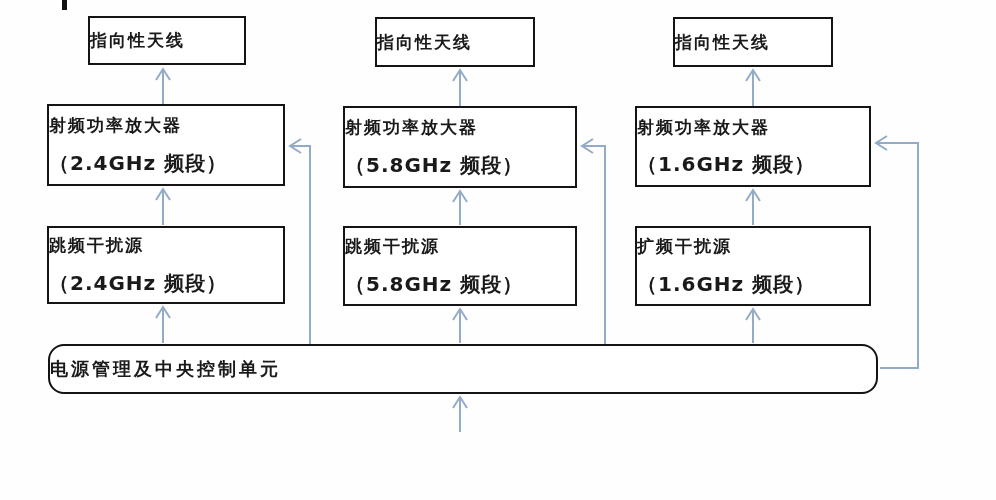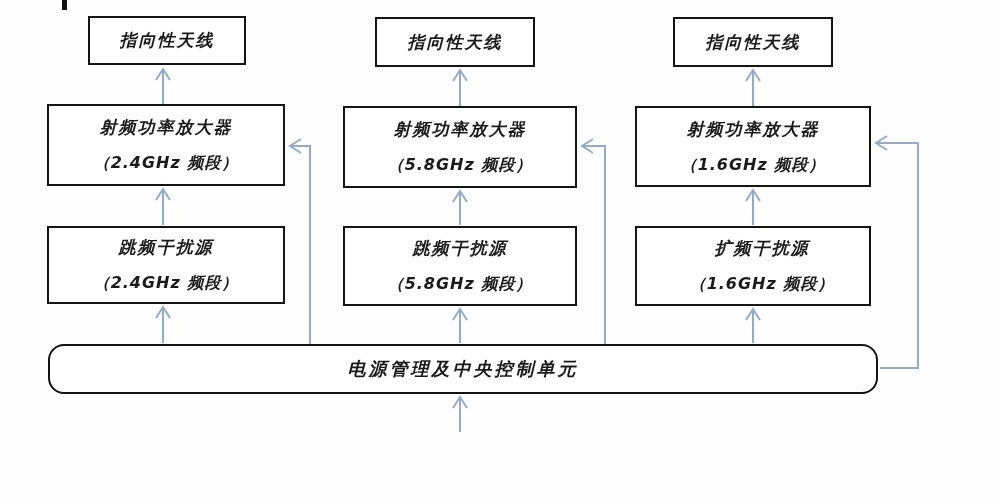--- a/index.html
+++ b/index.html
@@ -10,45 +10,44 @@
     font-family:"DejaVu Sans","Liberation Sans",sans-serif;
     overflow:hidden;
   }
   .box{
     position:absolute;
     background:#ffffff;
     border:2px solid var(--border, #141414);
     box-sizing:border-box;
     display:flex;
     flex-direction:column;
-    align-items:center;
+    align-items:flex-start;
     justify-content:center;
     gap:9px;
     color:#1a1a1a;
     font-weight:bold;
     font-size:17px;
     letter-spacing:2px;
     text-align:center;
     z-index:2;
     line-height:1.1;
-    font-style:italic;
   }
-  .box .sub{font-size:16px;letter-spacing:1px;margin-top:8px;}
+  .box .sub{font-size:20px;letter-spacing:1px;margin-top:8px;}
   
   #ant1{left:88px;top:16px;width:158px;height:49px;}
   #ant2{left:375px;top:17px;width:160px;height:50px;}
   #ant3{left:673px;top:17px;width:160px;height:50px;}
   
   #amp1{left:47px;top:104px;width:238px;height:82px;}
   #amp2{left:343px;top:106px;width:234px;height:82px;}
   #amp3{left:635px;top:106px;width:236px;height:81px;}
   
   #jam1{left:47px;top:226px;width:238px;height:78px;}
   #jam2{left:343px;top:226px;width:234px;height:80px;}
-  #jam3{left:635px;top:226px;width:236px;height:80px;padding-left:18px;}
+  #jam3{left:635px;top:226px;width:236px;height:80px;}
   
   #ctrl{left:48px;top:344px;width:830px;height:50px;font-size:18px;letter-spacing:3px;border-radius:16px;}
   #batt{left:377px;top:433px;width:168px;height:49px;}
   
   svg.wires{position:absolute;left:0;top:0;z-index:1;}
   svg.wires line, svg.wires polyline{
     stroke:var(--arrow,#93abc7);
     stroke-width:2;
     fill:none;
   }

